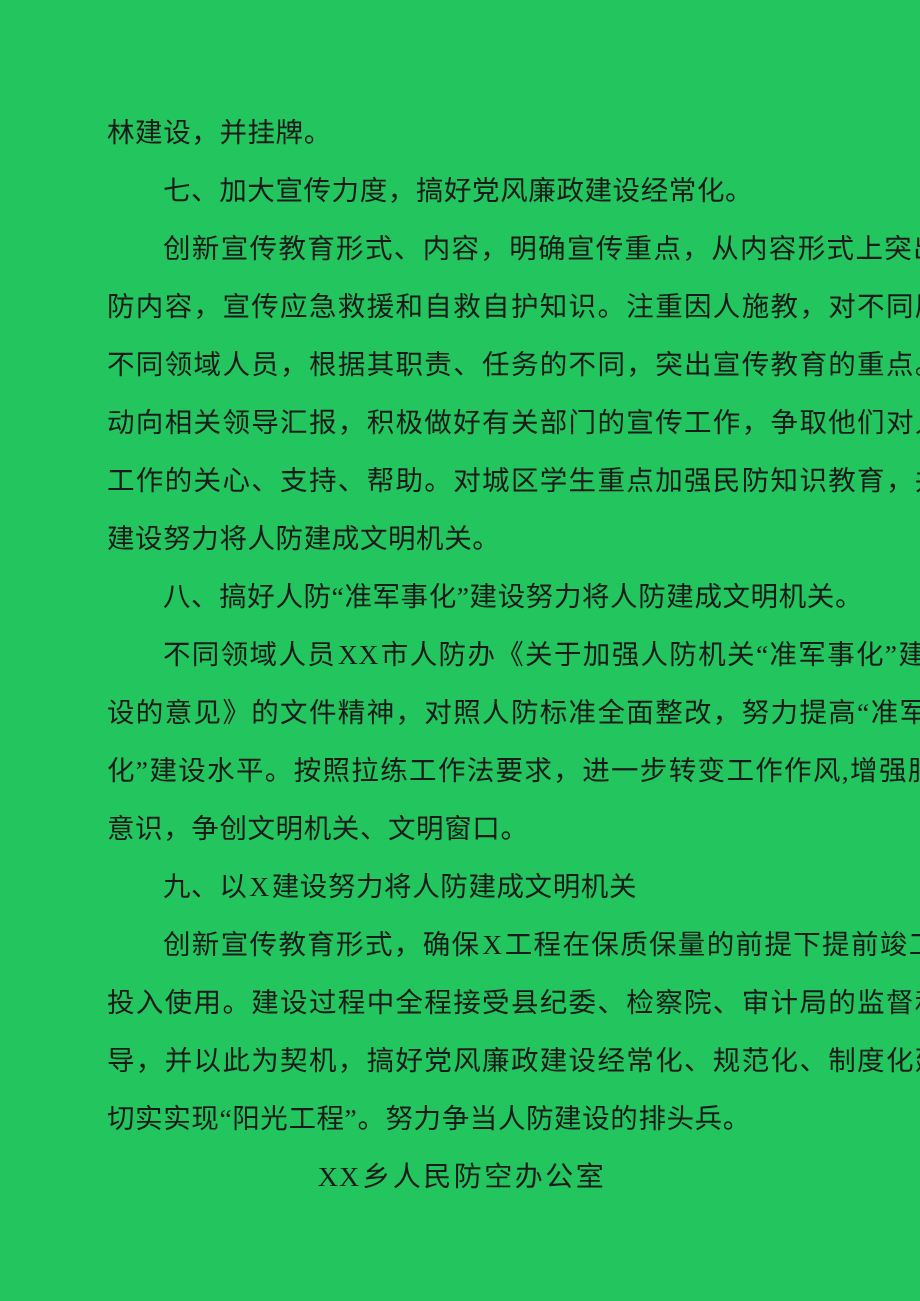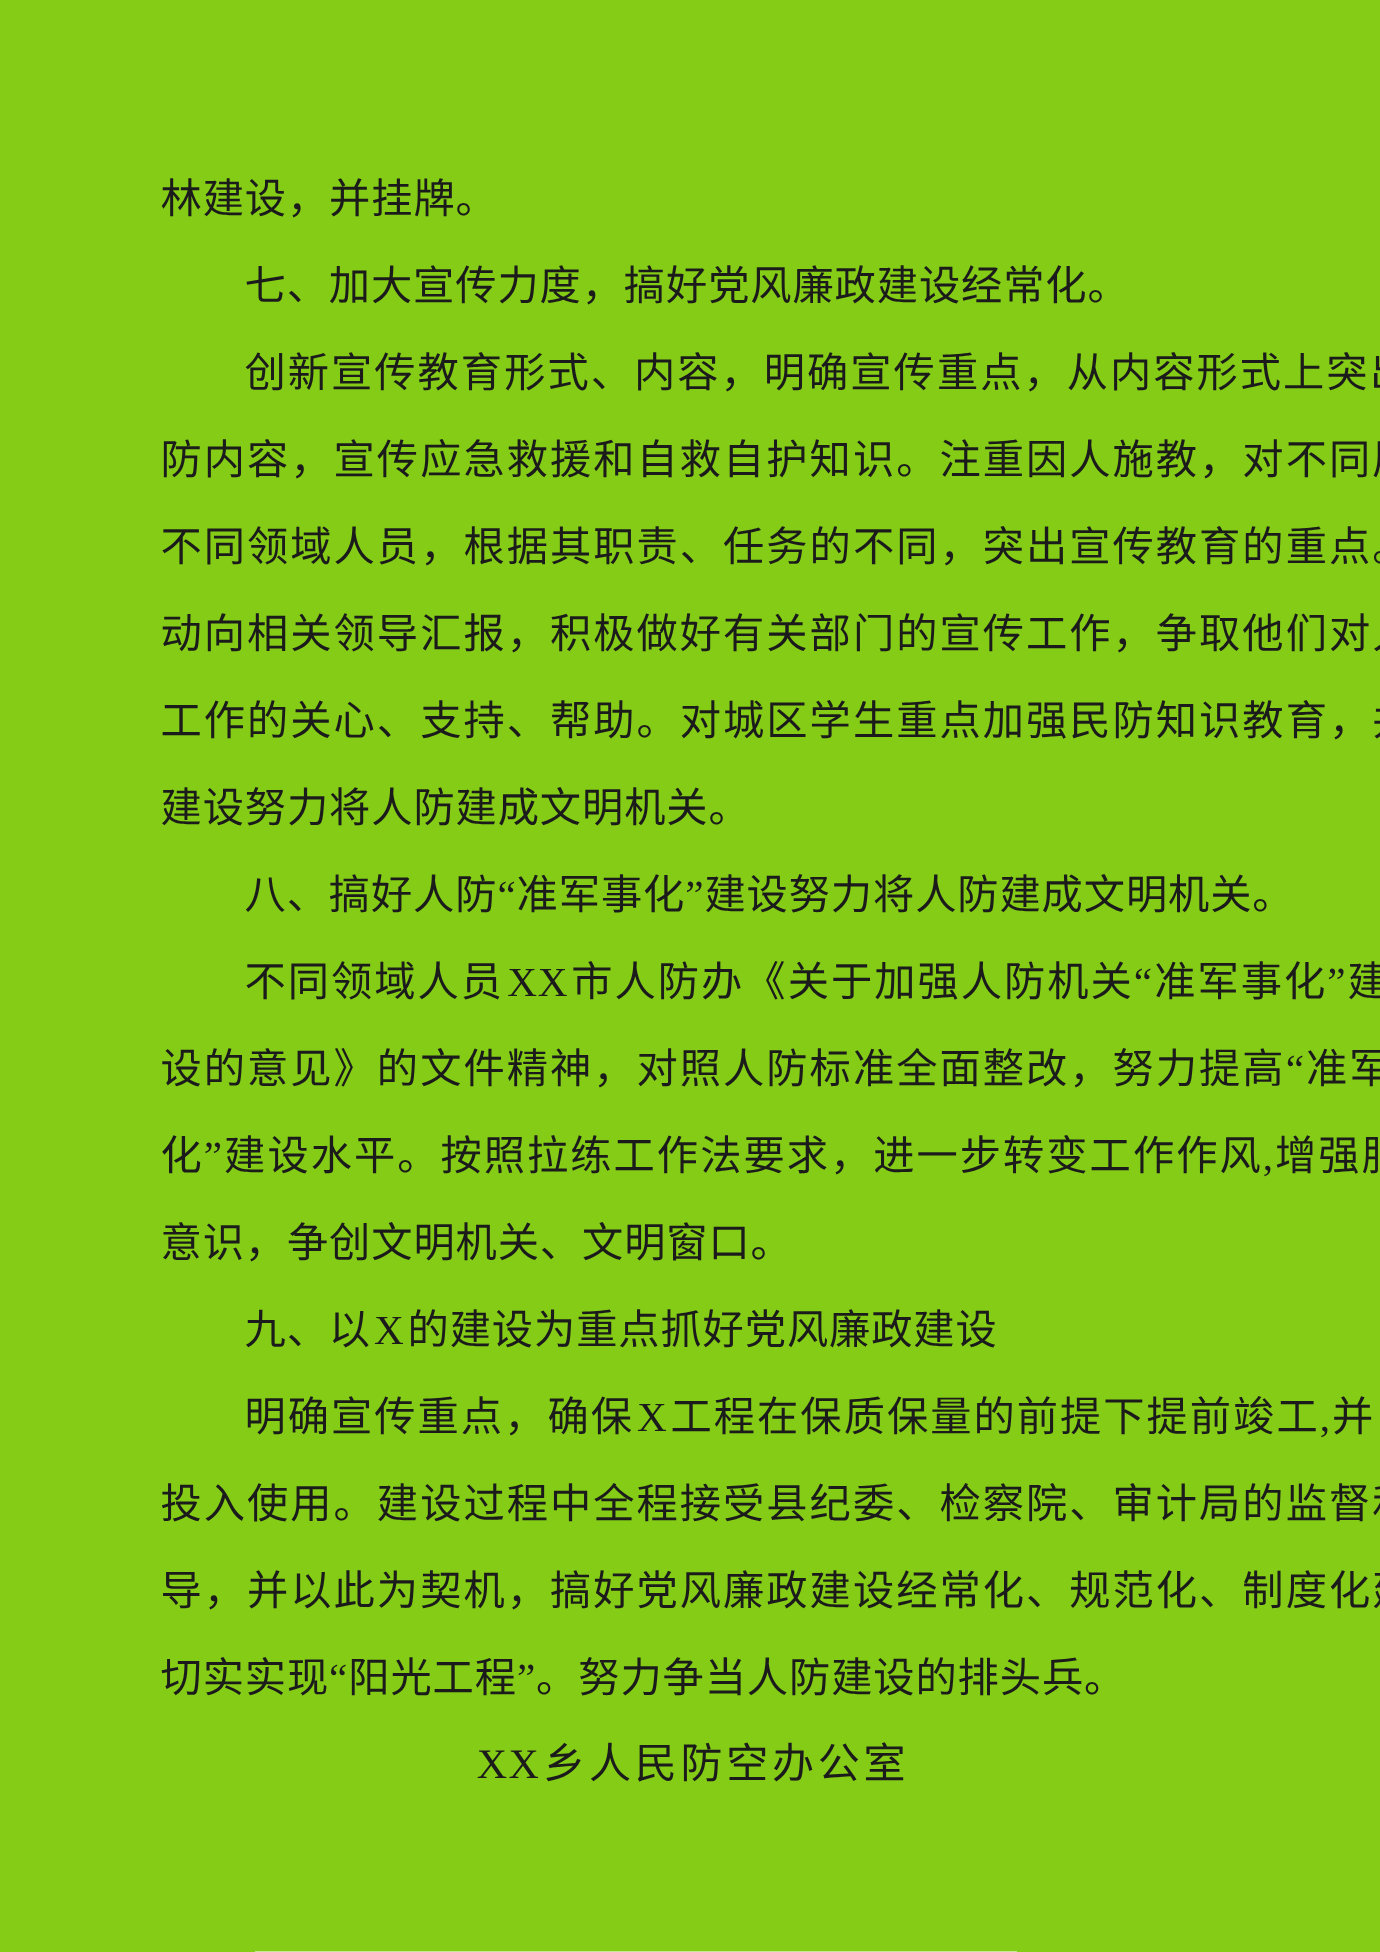--- a/index.html
+++ b/index.html
@@ -7,21 +7,21 @@
     margin: 0;
     padding: 0;
     background: #ffffff;
   }
 
   .page {
     position: relative;
     width: 920px;
     height: 1301px;
     margin: 0 auto;
-    background: #84cc16;
+    background: #22c55e;
     overflow: hidden;
     box-sizing: border-box;
   }
 
   .content {
     position: absolute;
     left: 107px;
     top: 104px;
     width: 708px;
   }
@@ -91,23 +91,23 @@
     <p class="line justify">工作的关心、支持、帮助。对城区学生重点加强民防知识教育，并将</p>
     <p class="line">建设努力将人防建成文明机关。</p>
 
     <p class="line indent">八、搞好人防“准军事化”建设努力将人防建成文明机关。</p>
 
     <p class="line indent justify"><span>不同领域人员</span><span class="rm">XX</span><span>市人防办《关于加强人防机关“准军事化”建</span></p>
     <p class="line justify">设的意见》的文件精神，对照人防标准全面整改，努力提高“准军事</p>
     <p class="line justify">化”建设水平。按照拉练工作法要求，进一步转变工作作风,增强服务</p>
     <p class="line">意识，争创文明机关、文明窗口。</p>
 
-    <p class="line indent"><span>九、以</span><span class="rm">X</span><span>的建设为重点抓好党风廉政建设</span></p>
+    <p class="line indent"><span>九、以</span><span class="rm">X</span><span>建设努力将人防建成文明机关</span></p>
 
-    <p class="line indent justify"><span>明确宣传重点，确保</span><span class="rm">X</span><span>工程在保质保量的前提下提前竣工,并</span></p>
+    <p class="line indent justify"><span>创新宣传教育形式，确保</span><span class="rm">X</span><span>工程在保质保量的前提下提前竣工,并</span></p>
     <p class="line justify">投入使用。建设过程中全程接受县纪委、检察院、审计局的监督和指</p>
     <p class="line justify">导，并以此为契机，搞好党风廉政建设经常化、规范化、制度化建设，</p>
     <p class="line">切实实现“阳光工程”。努力争当人防建设的排头兵。</p>
 
     <p class="signoff"><span class="rm">XX</span><span>乡人民防空办公室</span></p>
 
 
   </div>
 </div>
 

